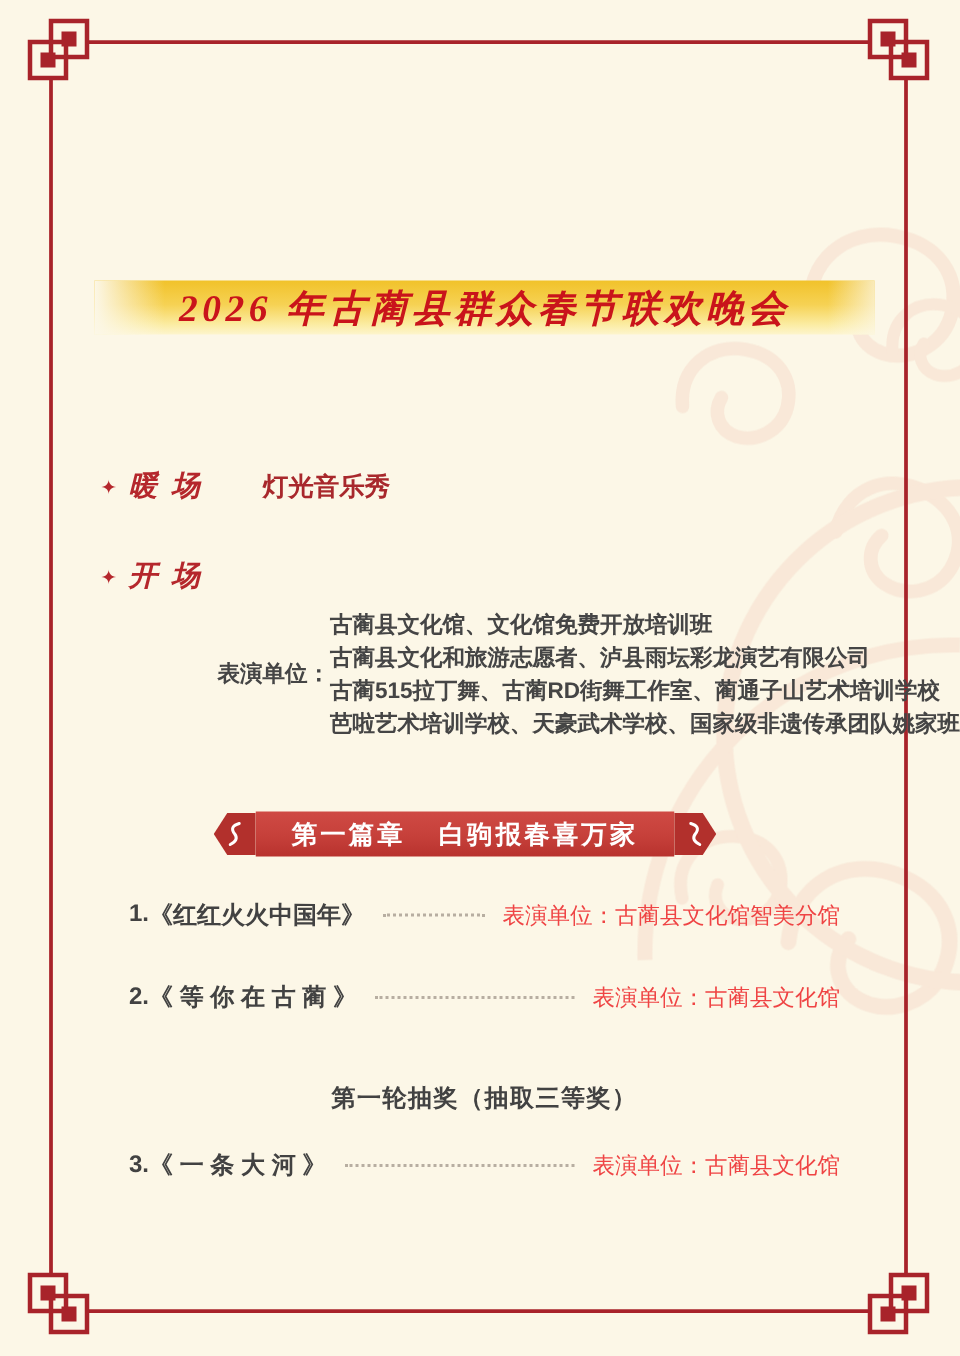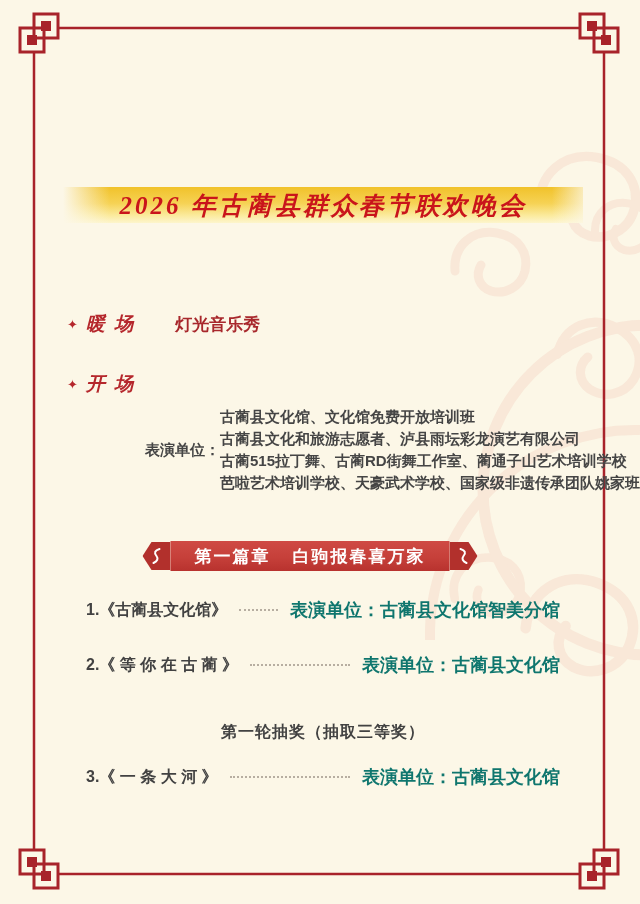--- a/index.html
+++ b/index.html
@@ -43,21 +43,21 @@
     background:linear-gradient(180deg,#cf4a44 0%,#c6403a 55%,#b8322e 100%);
   }
   .ribbon .part{color:#ffffff;font-weight:bold;font-size:17px;letter-spacing:2px;white-space:pre;}
   .ribbon .part + .part{margin-left:22px;}
 
   
   .program{position:absolute;left:86px;top:598px;width:474px;}
   .prow{display:flex;align-items:center;height:24px;}
   .prow .no,.prow .ptitle{font-size:16px;font-weight:bold;color:#424242;white-space:pre;}
   .prow .leader{flex:1;border-top:2px dotted #b7aea1;margin:0 12px;}
-  .prow .unit{font-size:18px;font-weight:bold;color:#0f766e;white-space:pre;}
+  .prow .unit{font-size:15px;font-weight:normal;color:#ef4444;white-space:pre;}
   .prow.r2{margin-top:31px;}
   .lottery{margin-top:43px;height:24px;display:flex;align-items:center;justify-content:center;
            font-size:16px;font-weight:bold;color:#424242;letter-spacing:1px;}
   .prow.r3{margin-top:21px;}
 </style>
 </head>
 <body>
 
 <div class="page">
 
@@ -135,21 +135,21 @@
       <svg class="tip" width="28" height="30" viewBox="0 0 28 30">
         <polygon points="0,1 19,1 28,15 19,29 0,29" fill="#b2302c"></polygon>
         <path d="M11 8 q7 2 3 7 q-3 4 3 7" fill="none" stroke="#ffffff" stroke-width="2" stroke-linecap="round"></path>
       </svg>
     </div>
 
     <div class="program">
 
       <div class="prow r1">
         <span class="no">1.</span>
-          <span class="ptitle">《古蔺县文化馆》</span>
+          <span class="ptitle">《红红火火中国年》</span>
         <div class="leader"></div>
         <span class="unit">表演单位：古蔺县文化馆智美分馆</span>
       </div>
 
       <div class="prow r2">
         <span class="no">2.</span>
           <span class="ptitle">《 等 你 在 古 蔺 》</span>
         <div class="leader"></div>
         <span class="unit">表演单位：古蔺县文化馆</span>
       </div>

